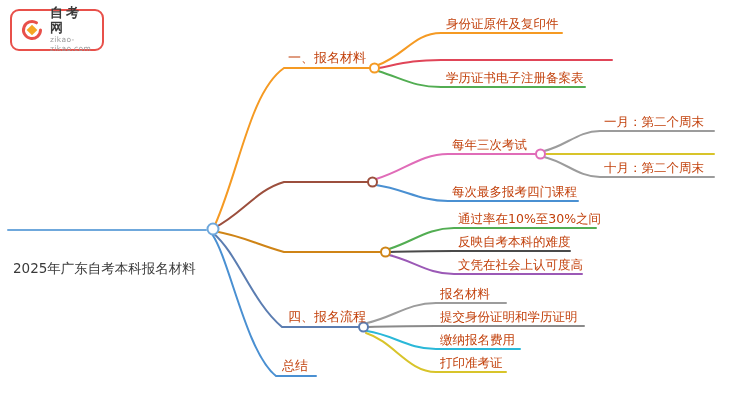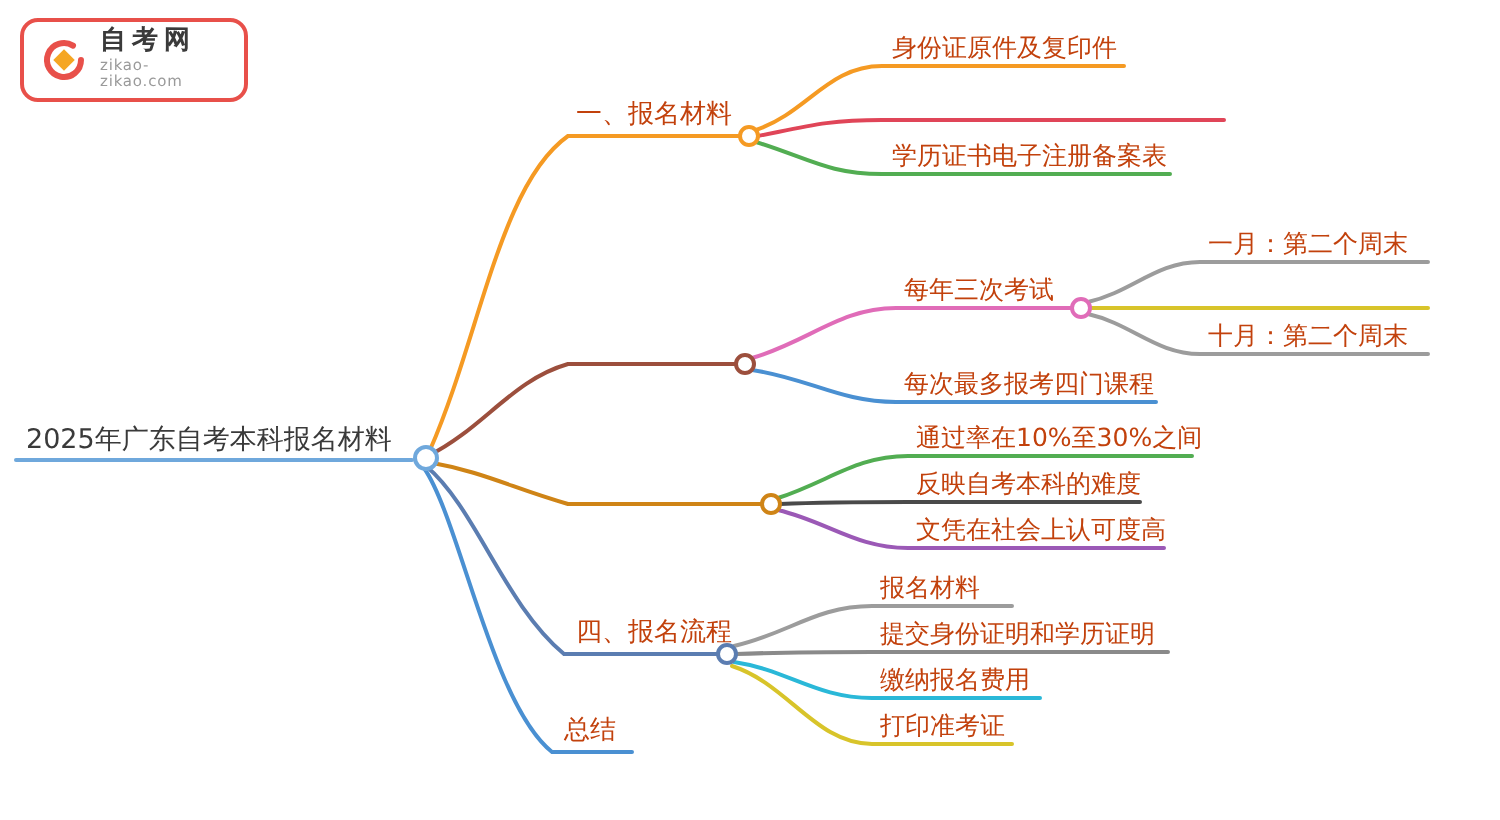--- a/index.html
+++ b/index.html
@@ -11,24 +11,24 @@
   .stage { position:absolute; inset:0; }
   svg.links { position:absolute; left:0; top:0; }
   svg.links path { fill:none; stroke-width:2; stroke-linecap:round; }
   svg.links circle { fill:#ffffff; stroke-width:2; }
   .node {
     position:absolute; color:#c2410c; white-space:nowrap; line-height:1.25;
     cursor:default;
   }
   .fs13 { font-size:13px; }
   .fs12 { font-size:12.5px; }
-  .root-label { font-size:13.5px; color:#3a3a3a; }
+  .root-label { font-size:13.5px; color:#3a3a3a;margin-top:48px; }
   
   .logo {
-    position:absolute; left:10px; top:9px; width:114px; height:42px;
+    position:absolute; left:10px; top:9px; width:94px; height:42px;
     border:2px solid #e8504a; border-radius:9px; background:#fff;
     display:flex; align-items:center; gap:6px; padding:2px 8px;
     box-sizing:border-box;
   }
   .logo-icon { width:24px; height:24px; flex:none; }
   .logo-text { display:flex; flex-direction:column; line-height:1.15; }
   .logo-title { font-size:13px; font-weight:bold; color:#3a3a3a; letter-spacing:3px; }
   .logo-domain { font-size:7.5px; color:#9a9a9a; letter-spacing:.4px; }
 </style>
 </head>

